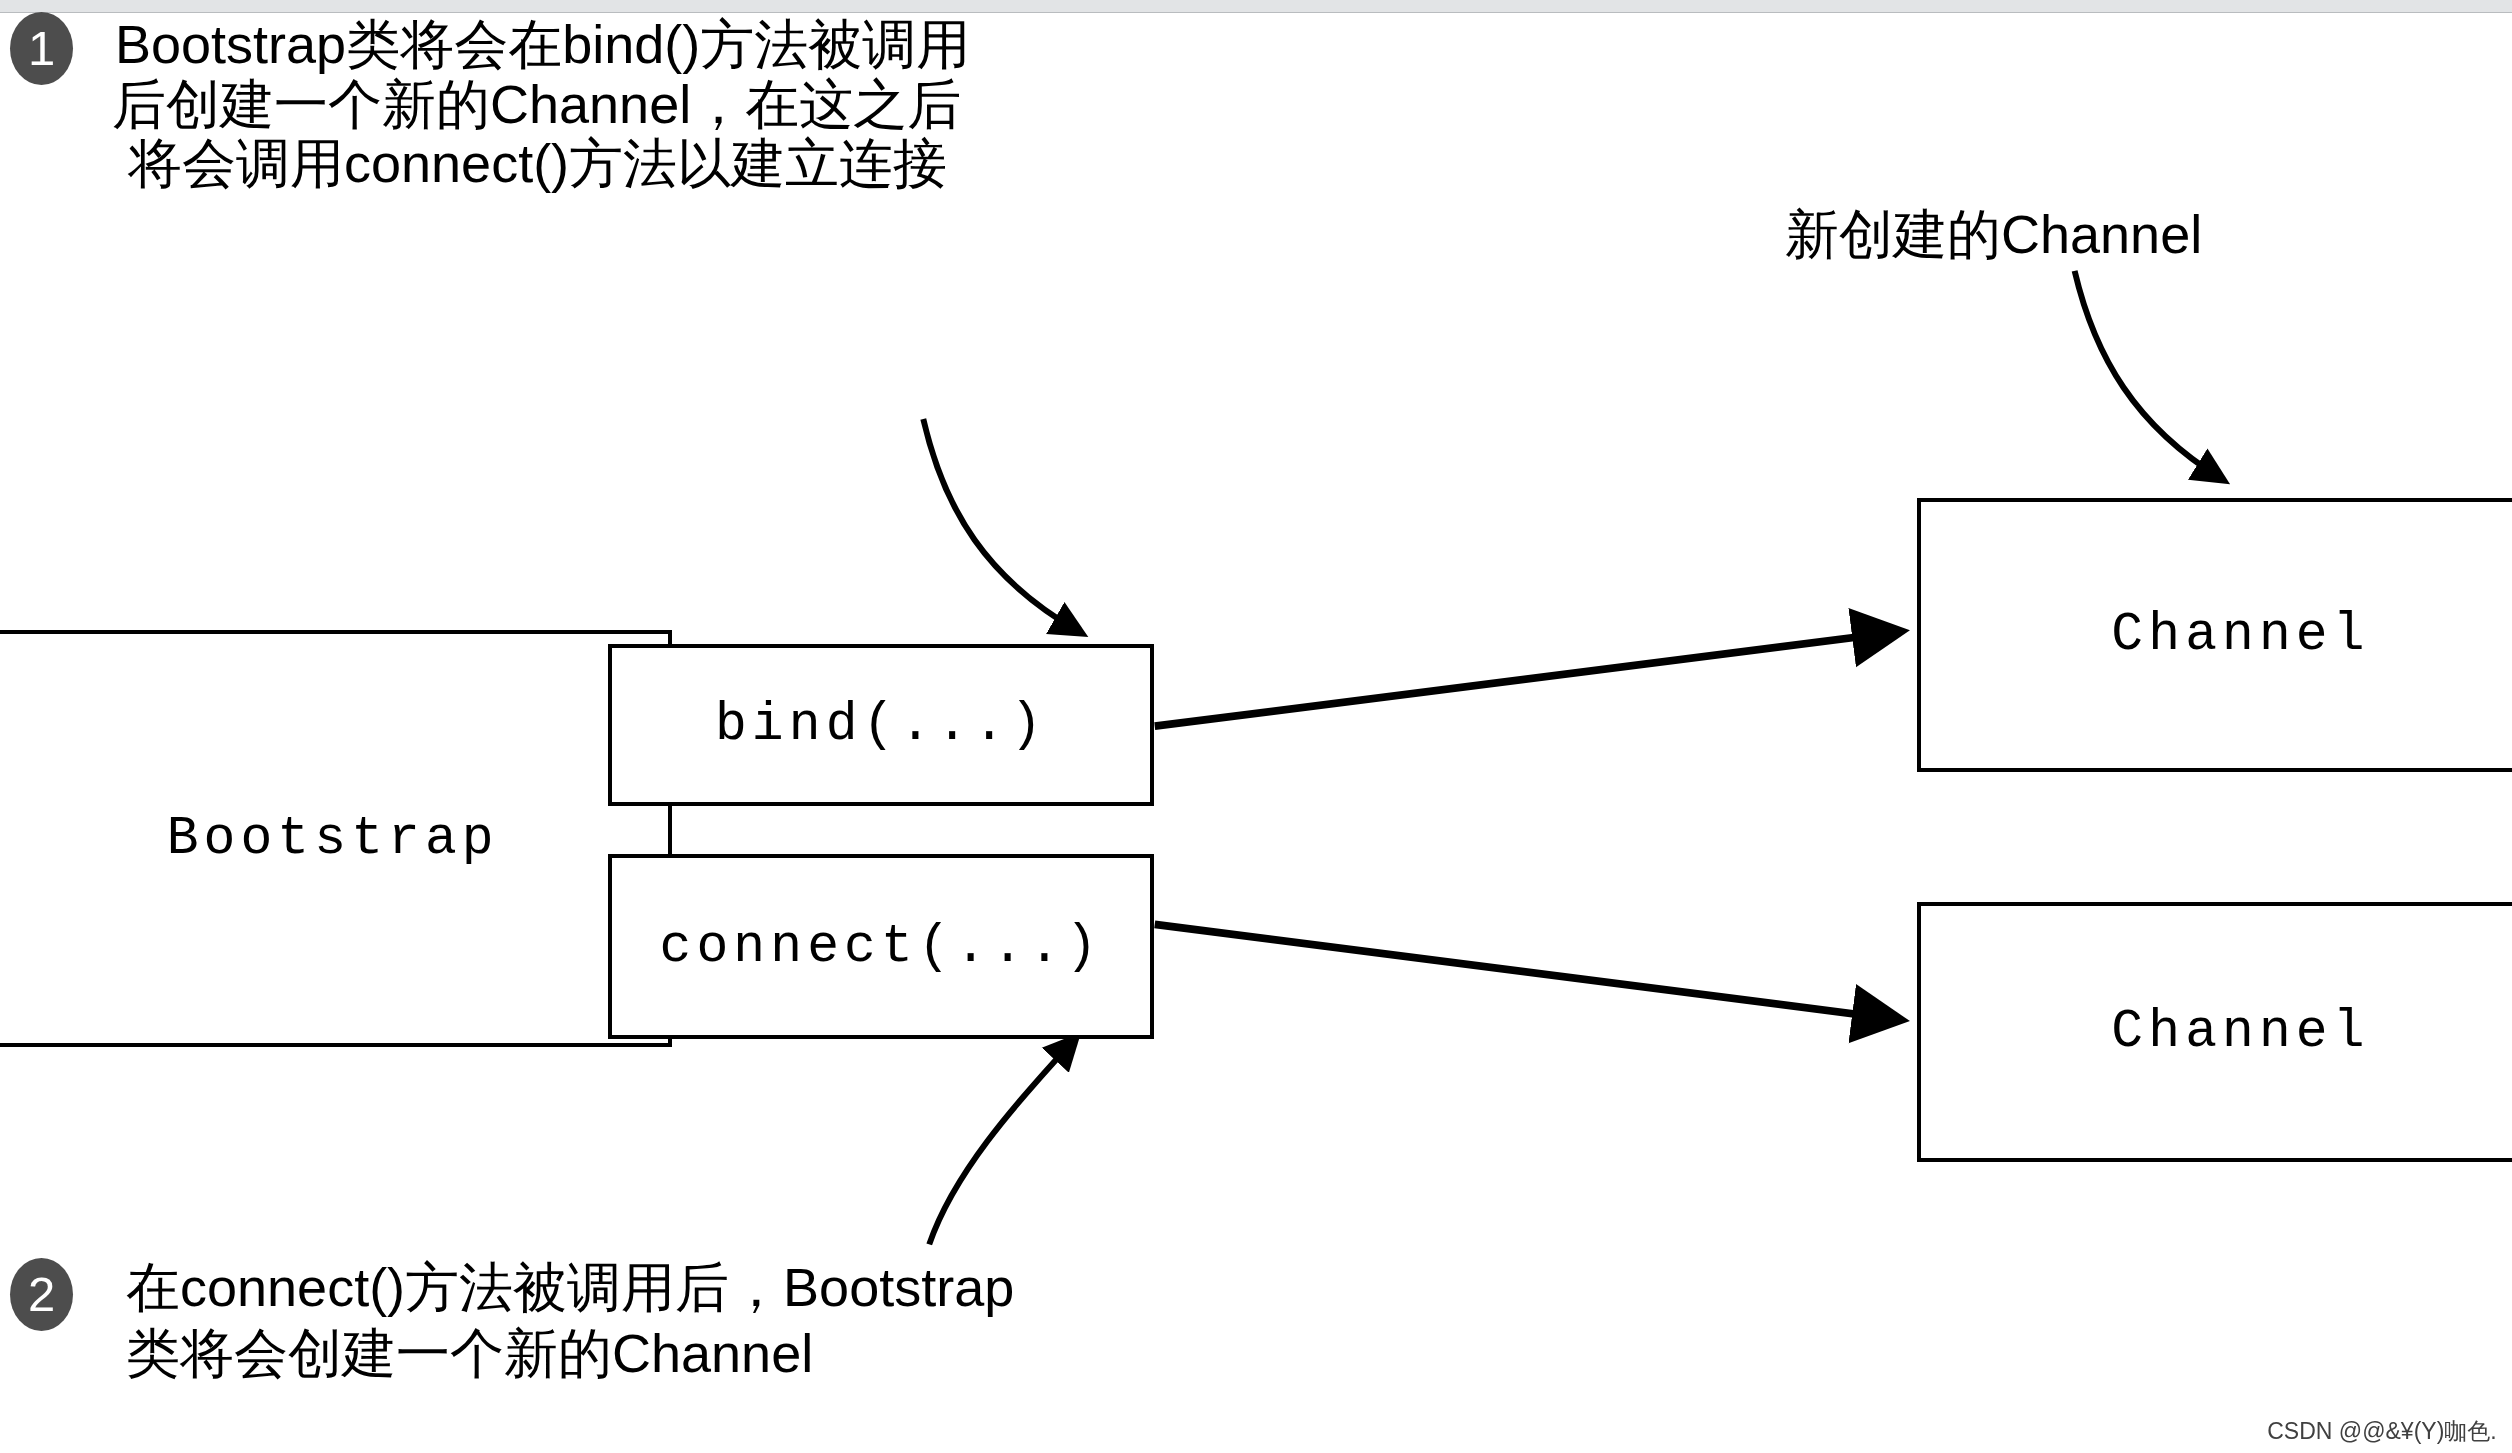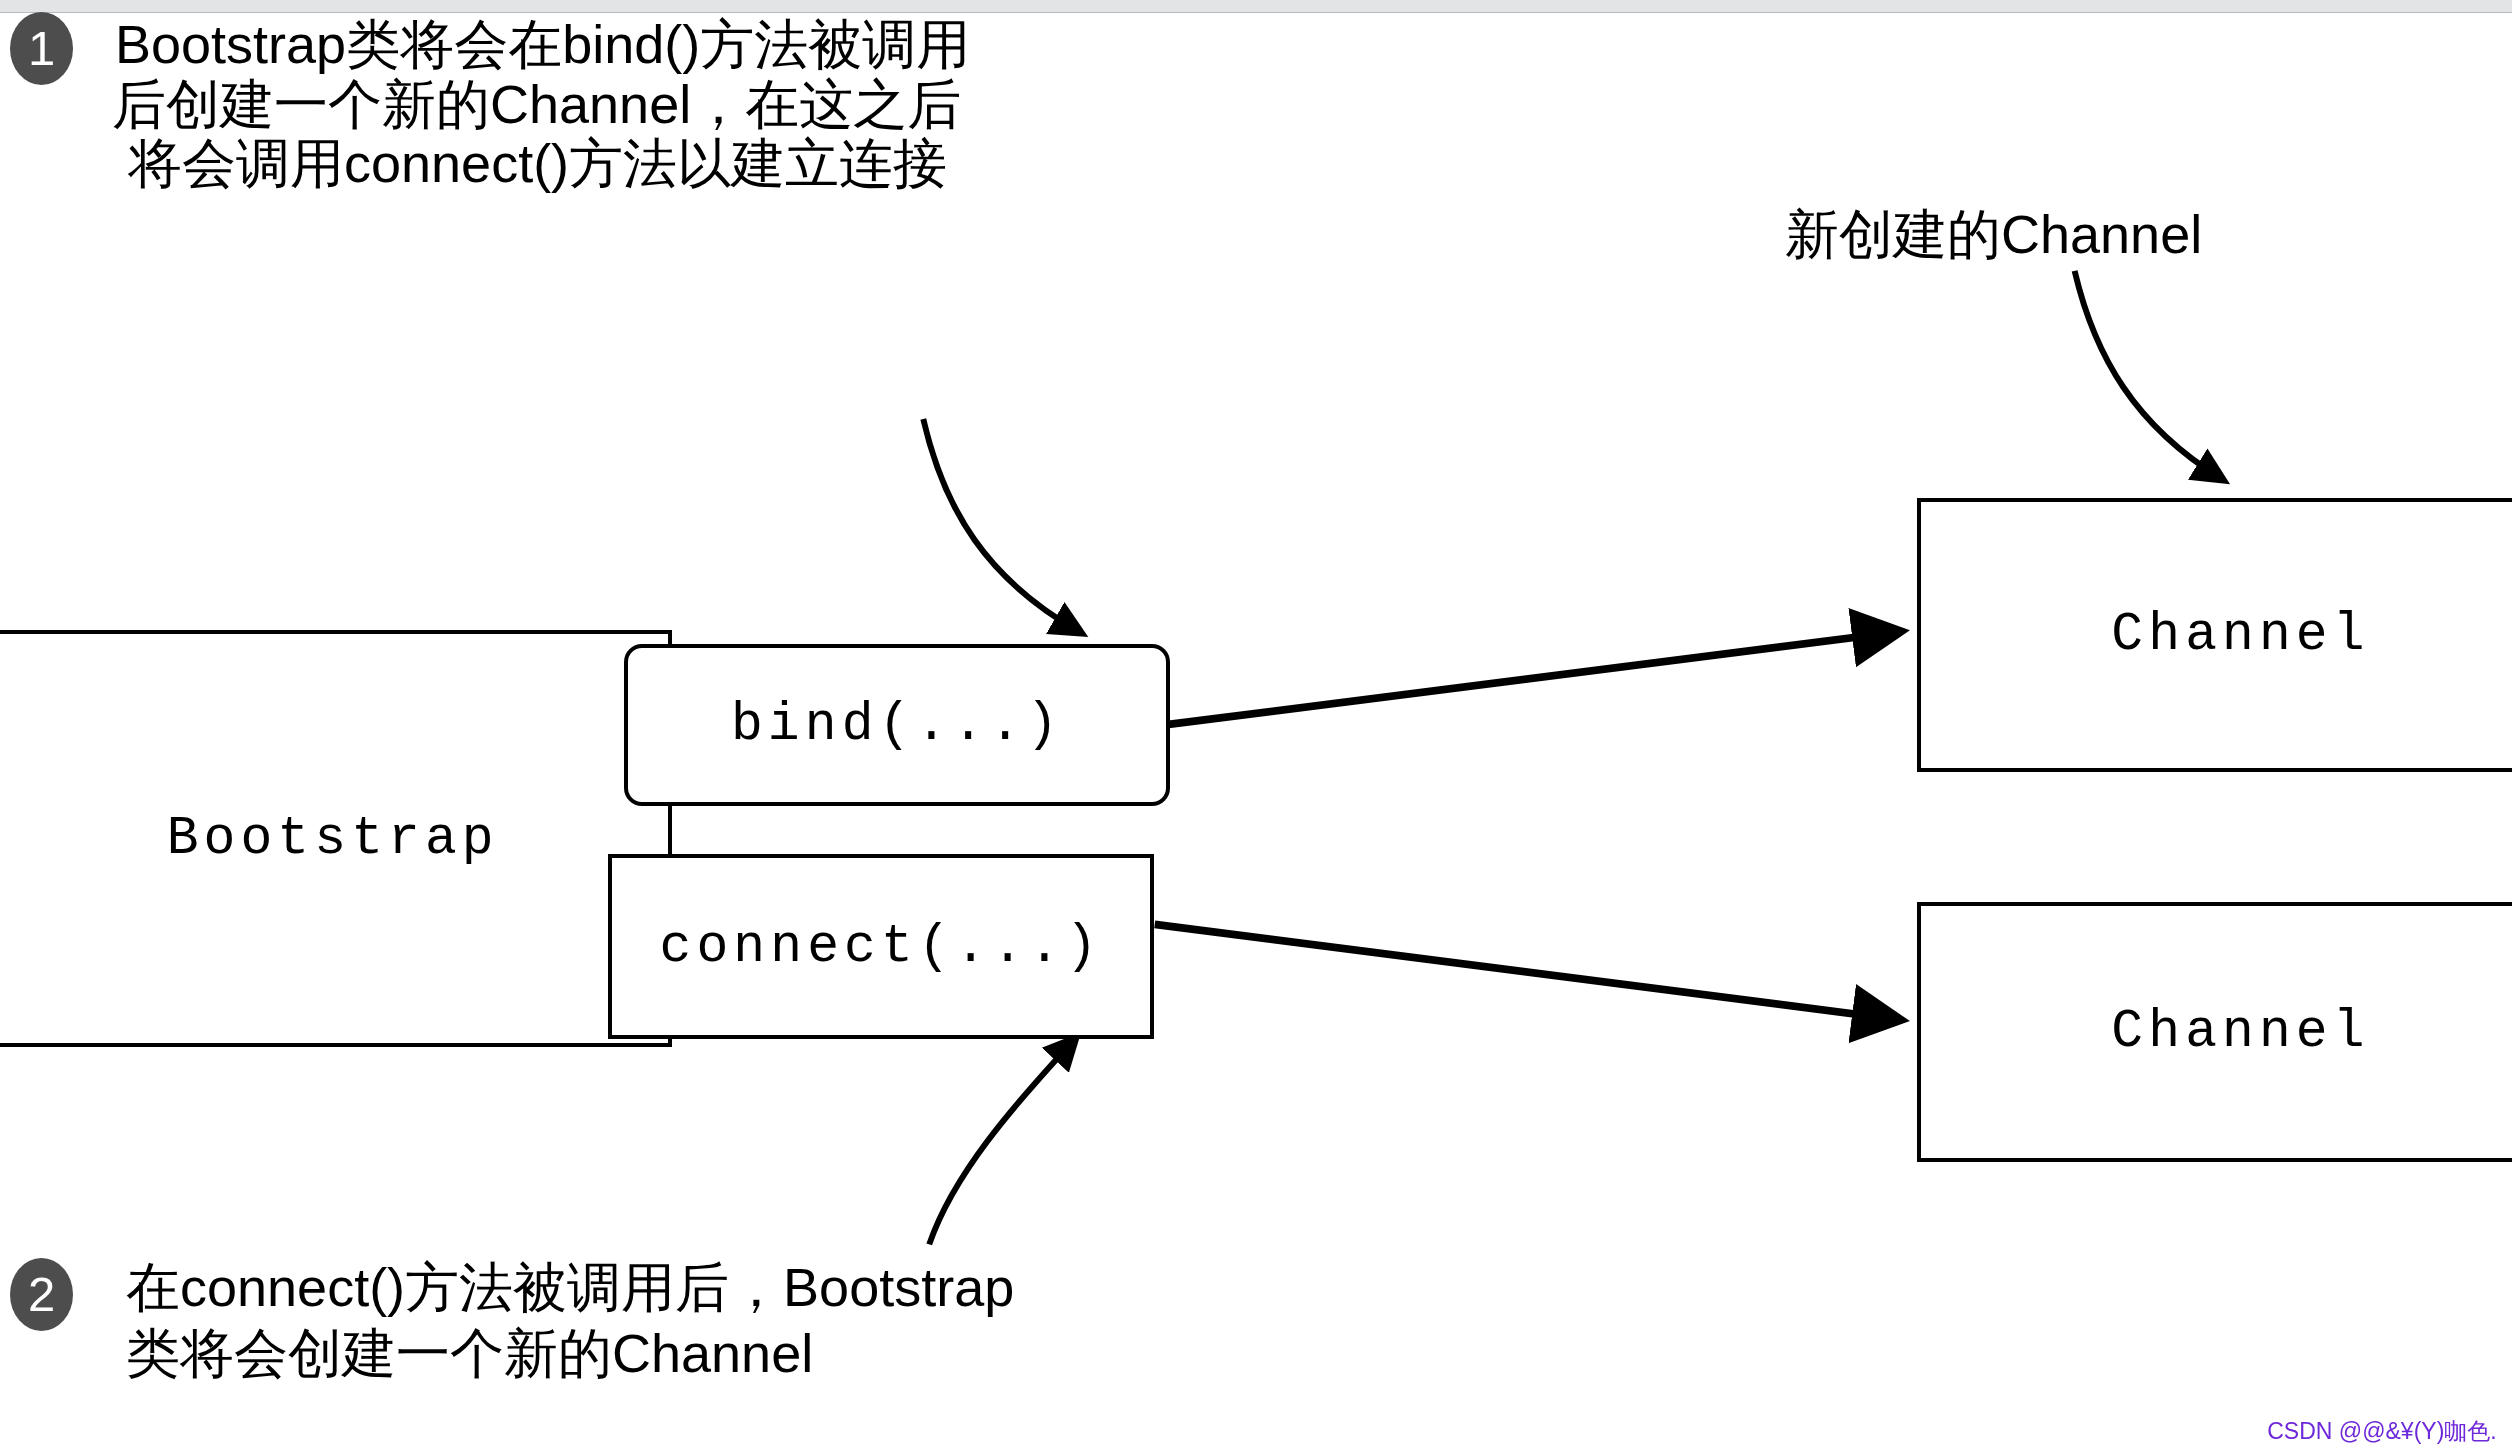--- a/index.html
+++ b/index.html
@@ -85,21 +85,21 @@
     left: 0; top: 0;
     width: 2512px; height: 1454px;
     pointer-events: none;
   }
 
   
   .watermark {
     position: absolute;
     right: 15.3px;
     bottom: 6.8px;
-    color: #6d28d9;
+    color: #404040;
     font-family: "Liberation Sans", sans-serif;
     font-size: 23px;
     white-space: pre;
   }
 </style>
 </head>
 <body>
 
 <div id="stage">
 
@@ -129,21 +129,21 @@
   <div class="badge" style="left:10.2px; top:12px;">1</div>
 
   <div class="note" style="left:112px; top:75px;">后创建一个新的Channel，在这之后</div>
   <div class="note" style="left:100px; top:15.3px;"> Bootstrap类将会在bind()方法被调用</div>
   <div class="note" style="left:112px; top:134px;margin-left:16px;">将会调用connect()方法以建立连接</div>
 
   <div class="side-label" style="left:1785px; top:169px;margin-top:36px;">新创建的Channel</div>
 
   <div class="box" style="left:-6.8px; top:630px; width:679px; height:417px;">Bootstrap</div>
 
-  <div class="box method" style="left:624px; top:644px; width:546px; height:162px;border-radius:18px;">bind(...)</div>
+  <div class="box method" style="left:608px; top:644px; width:546px; height:162px;">bind(...)</div>
 
   <div class="box method" style="left:608px; top:854px; width:546px; height:185px;">connect(...)</div>
 
   <div class="box" style="left:1917px; top:498px; width:647px; height:274px;">Channel</div>
 
   <div class="box" style="left:1917px; top:902px; width:647px; height:260px;">Channel</div>
 
   <div class="badge" style="left:10.2px; top:1258px;">2</div>
 
   <div class="note" style="left:126px; top:1324px;">类将会创建一个新的Channel</div>

